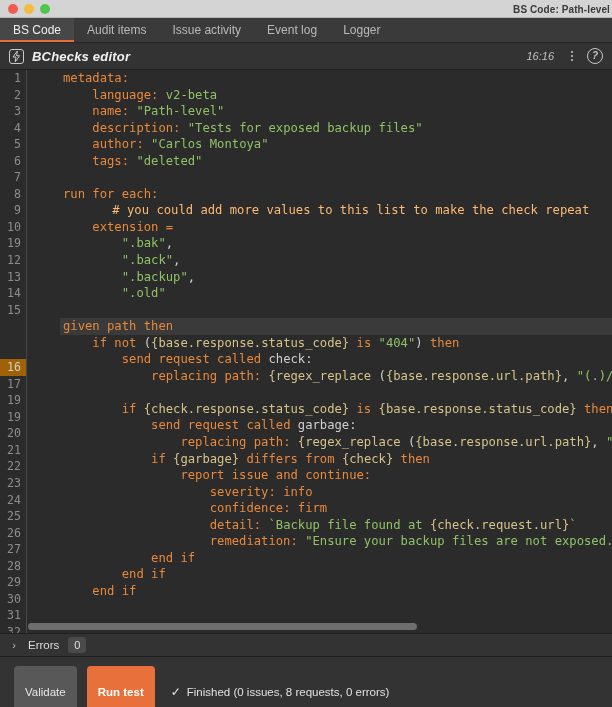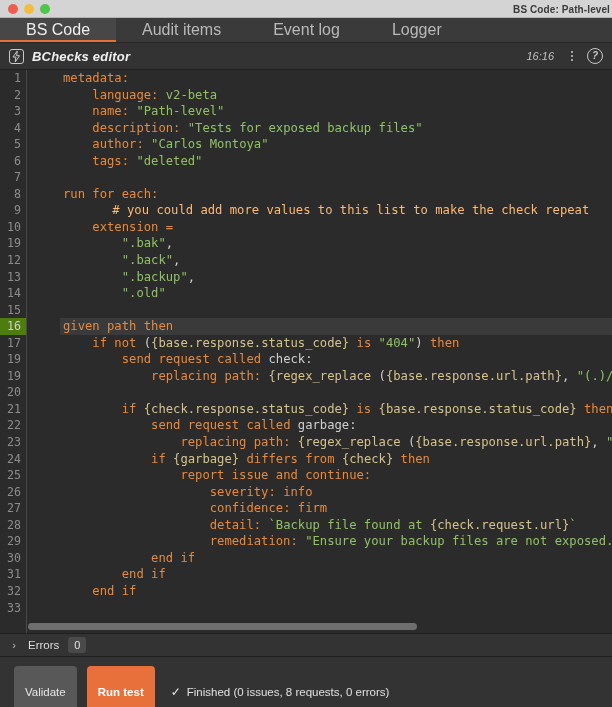--- a/index.html
+++ b/index.html
@@ -22,21 +22,21 @@
     position:absolute; right:2px; top:50%; transform:translateY(-50%);
     font-size:10px; font-weight:bold; color:#3a3a3a; letter-spacing:.1px;
   }
 
   
   .tabbar {
     height:25px; background:#3a3a3a; display:flex; align-items:stretch;
     border-bottom:1px solid #262626;
   }
   .tab {
-    display:flex; align-items:center; padding:0 26px; font-size:16px;
+    display:flex; align-items:center; padding:0 13px; font-size:12px;
     color:#b9b9b9; position:relative; cursor:default; white-space:nowrap;
   }
   .tab.active { color:#eeeeee; background:#474747; }
   .tab.active:after {
     content:""; position:absolute; left:0; right:0; bottom:0; height:2px; background:#e8703a;
   }
 
   
   .ed-header {
     height:27px; background:#333333; display:flex; align-items:center;
@@ -67,21 +67,21 @@
     position:absolute; left:0; top:0; bottom:0; width:27px;
     background:#2b2b2b; border-right:1px solid #4a4a4a; z-index:2;
   }
   .gutter .ln {
     height:16.55px; line-height:16.55px; text-align:right; padding-right:5px;
     color:#8d8d8d; font-size:11.6px;
   }
   .code { position:absolute; left:28px; top:0; right:0; bottom:0;padding-left:32px; }
   .code .row { height:16.55px; line-height:16.55px; white-space:pre; padding-left:3px; }
   .code .row.cur { background:#3a3a3a; }
-  .gutter .ln.cur { background:#4d7c0f; color:#cfcfcf; }
+  .gutter .ln.cur { background:#a16207; color:#cfcfcf;margin-top:41px; }
 
   .k  { color:#e8893c; }   
   .s  { color:#8fc265; }   
   .v  { color:#d6c38a;margin-top:40px; }   
   .p  { color:#cfcfcf; }   
   .c  { color:#fdba74;margin-left:20px; }   
 
   
   .hscroll { position:absolute; left:28px; right:28px; bottom:3px; height:7px; }
   .hthumb { height:7px; border-radius:4px; background:#6e6e6e; width:70%; }
@@ -124,20 +124,23 @@
   </div>
   <div class="win-title">BS Code: Path-level</div>
 </div>
 
 <div class="tabbar">
   <div class="tab active">
       <span>BS Code</span>
     </div>
   <div class="tab">
       <span>Audit items</span>
+    </div>
+  <div class="tab">
+      <span>Issue activity</span>
     </div>
   <div class="tab">
       <span>Event log</span>
     </div>
   <div class="tab">
       <span>Logger</span>
     </div>
 </div>
 
 <div class="ed-header">

